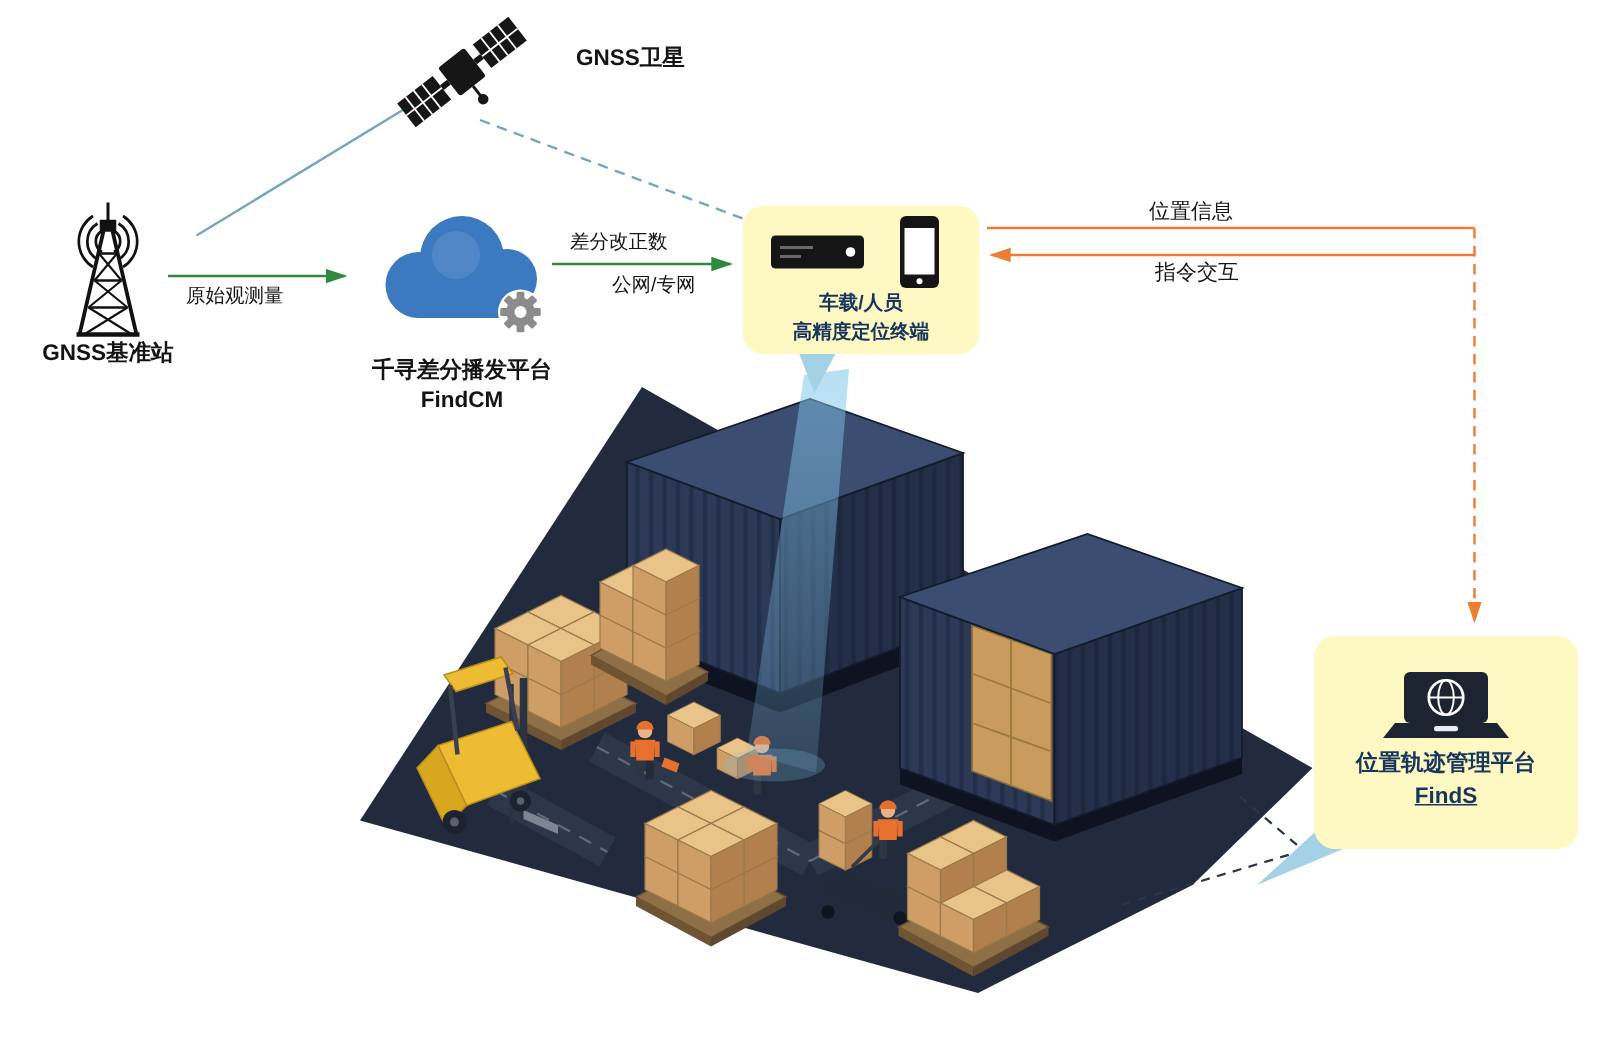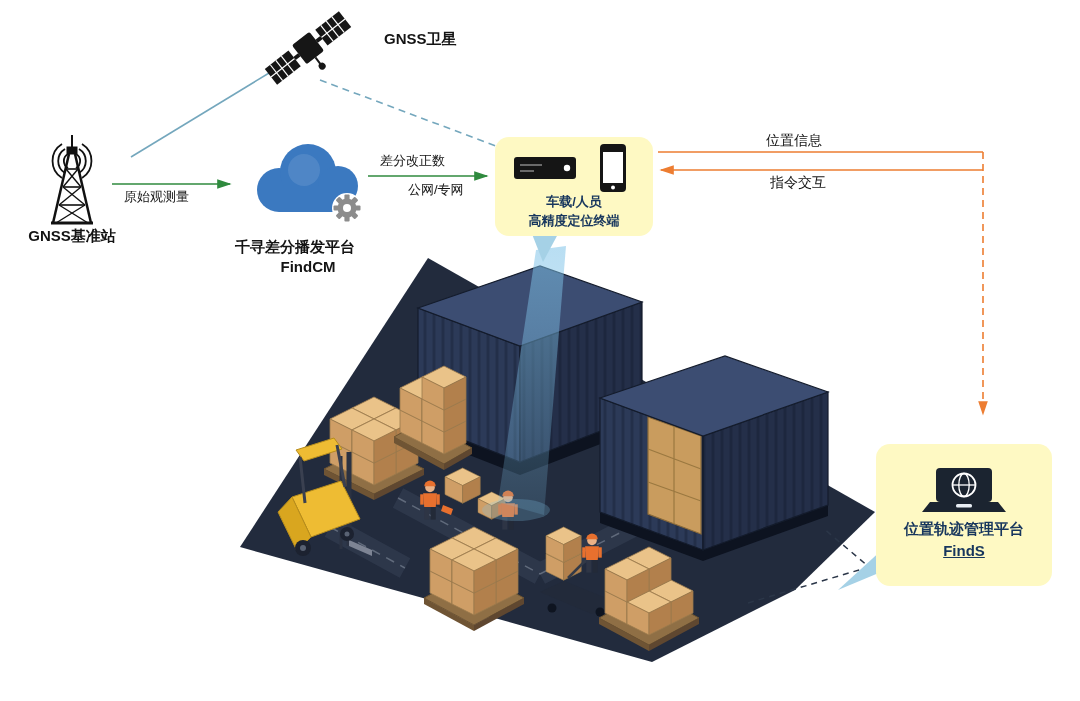--- a/index.html
+++ b/index.html
@@ -273,40 +273,40 @@
       <g>
         <rect x="88" y="1" width="26" height="48" rx="4" fill="#151515"></rect>
         <rect x="91" y="9" width="20" height="31" fill="#ffffff"></rect>
         <circle cx="101" cy="44.5" r="2" fill="#ffffff"></circle>
       </g>
     </svg>
     <div class="txt s13">车载/人员</div>
     <div class="txt s13">高精度定位终端</div>
   </div>
 
-  <div class="bubble" style="left:876px; top:444px; width:176px; height:142px;">
+  <div class="bubble" style="left:876px; top:424px; width:176px; height:142px;">
     <svg width="84" height="50" viewBox="0 0 84 50">
       <rect x="14" y="0" width="56" height="34" rx="4" fill="#1b2430"></rect>
       <circle cx="42" cy="17" r="11.5" stroke="#ffffff" stroke-width="1.8" fill="none"></circle>
       <ellipse cx="42" cy="17" rx="5.2" ry="11.5" stroke="#ffffff" stroke-width="1.3" fill="none"></ellipse>
       <line x1="30.5" y1="17" x2="53.5" y2="17" stroke="#ffffff" stroke-width="1.3"></line>
       <polygon points="8,34 76,34 84,44 0,44" fill="#1b2430"></polygon>
       <rect x="34" y="36" width="16" height="3.5" rx="1.5" fill="#e8eef4"></rect>
     </svg>
     <div class="txt s15">位置轨迹管理平台</div>
     <div class="txt s15 underline">FindS</div>
   </div>
 
   <div class="lbl node" style="left:372px; top:30px;margin-left:12px;">GNSS卫星</div>
 
   <div class="lbl node center" style="left:12px; top:227px; width:120px;">GNSS基准站</div>
 
   <div class="lbl small" style="left:124px; top:189px;">原始观测量</div>
 
-  <div class="lbl node center" style="left:214px; top:238px; width:162px;">千寻差分播发平台</div>
+  <div class="lbl node center" style="left:227px; top:238px; width:162px;">千寻差分播发平台</div>
   <div class="lbl node center" style="left:227px; top:258px; width:162px;">FindCM</div>
 
   <div class="lbl small" style="left:380px; top:153px;">差分改正数</div>
   <div class="lbl small" style="left:391px; top:182px;margin-left:17px;">公网/专网</div>
 
   <div class="lbl med" style="left:766px; top:132px;">位置信息</div>
   <div class="lbl med" style="left:770px; top:175px;font-family:Liberation Serif, serif;">指令交互</div>
 
 </div>
 

